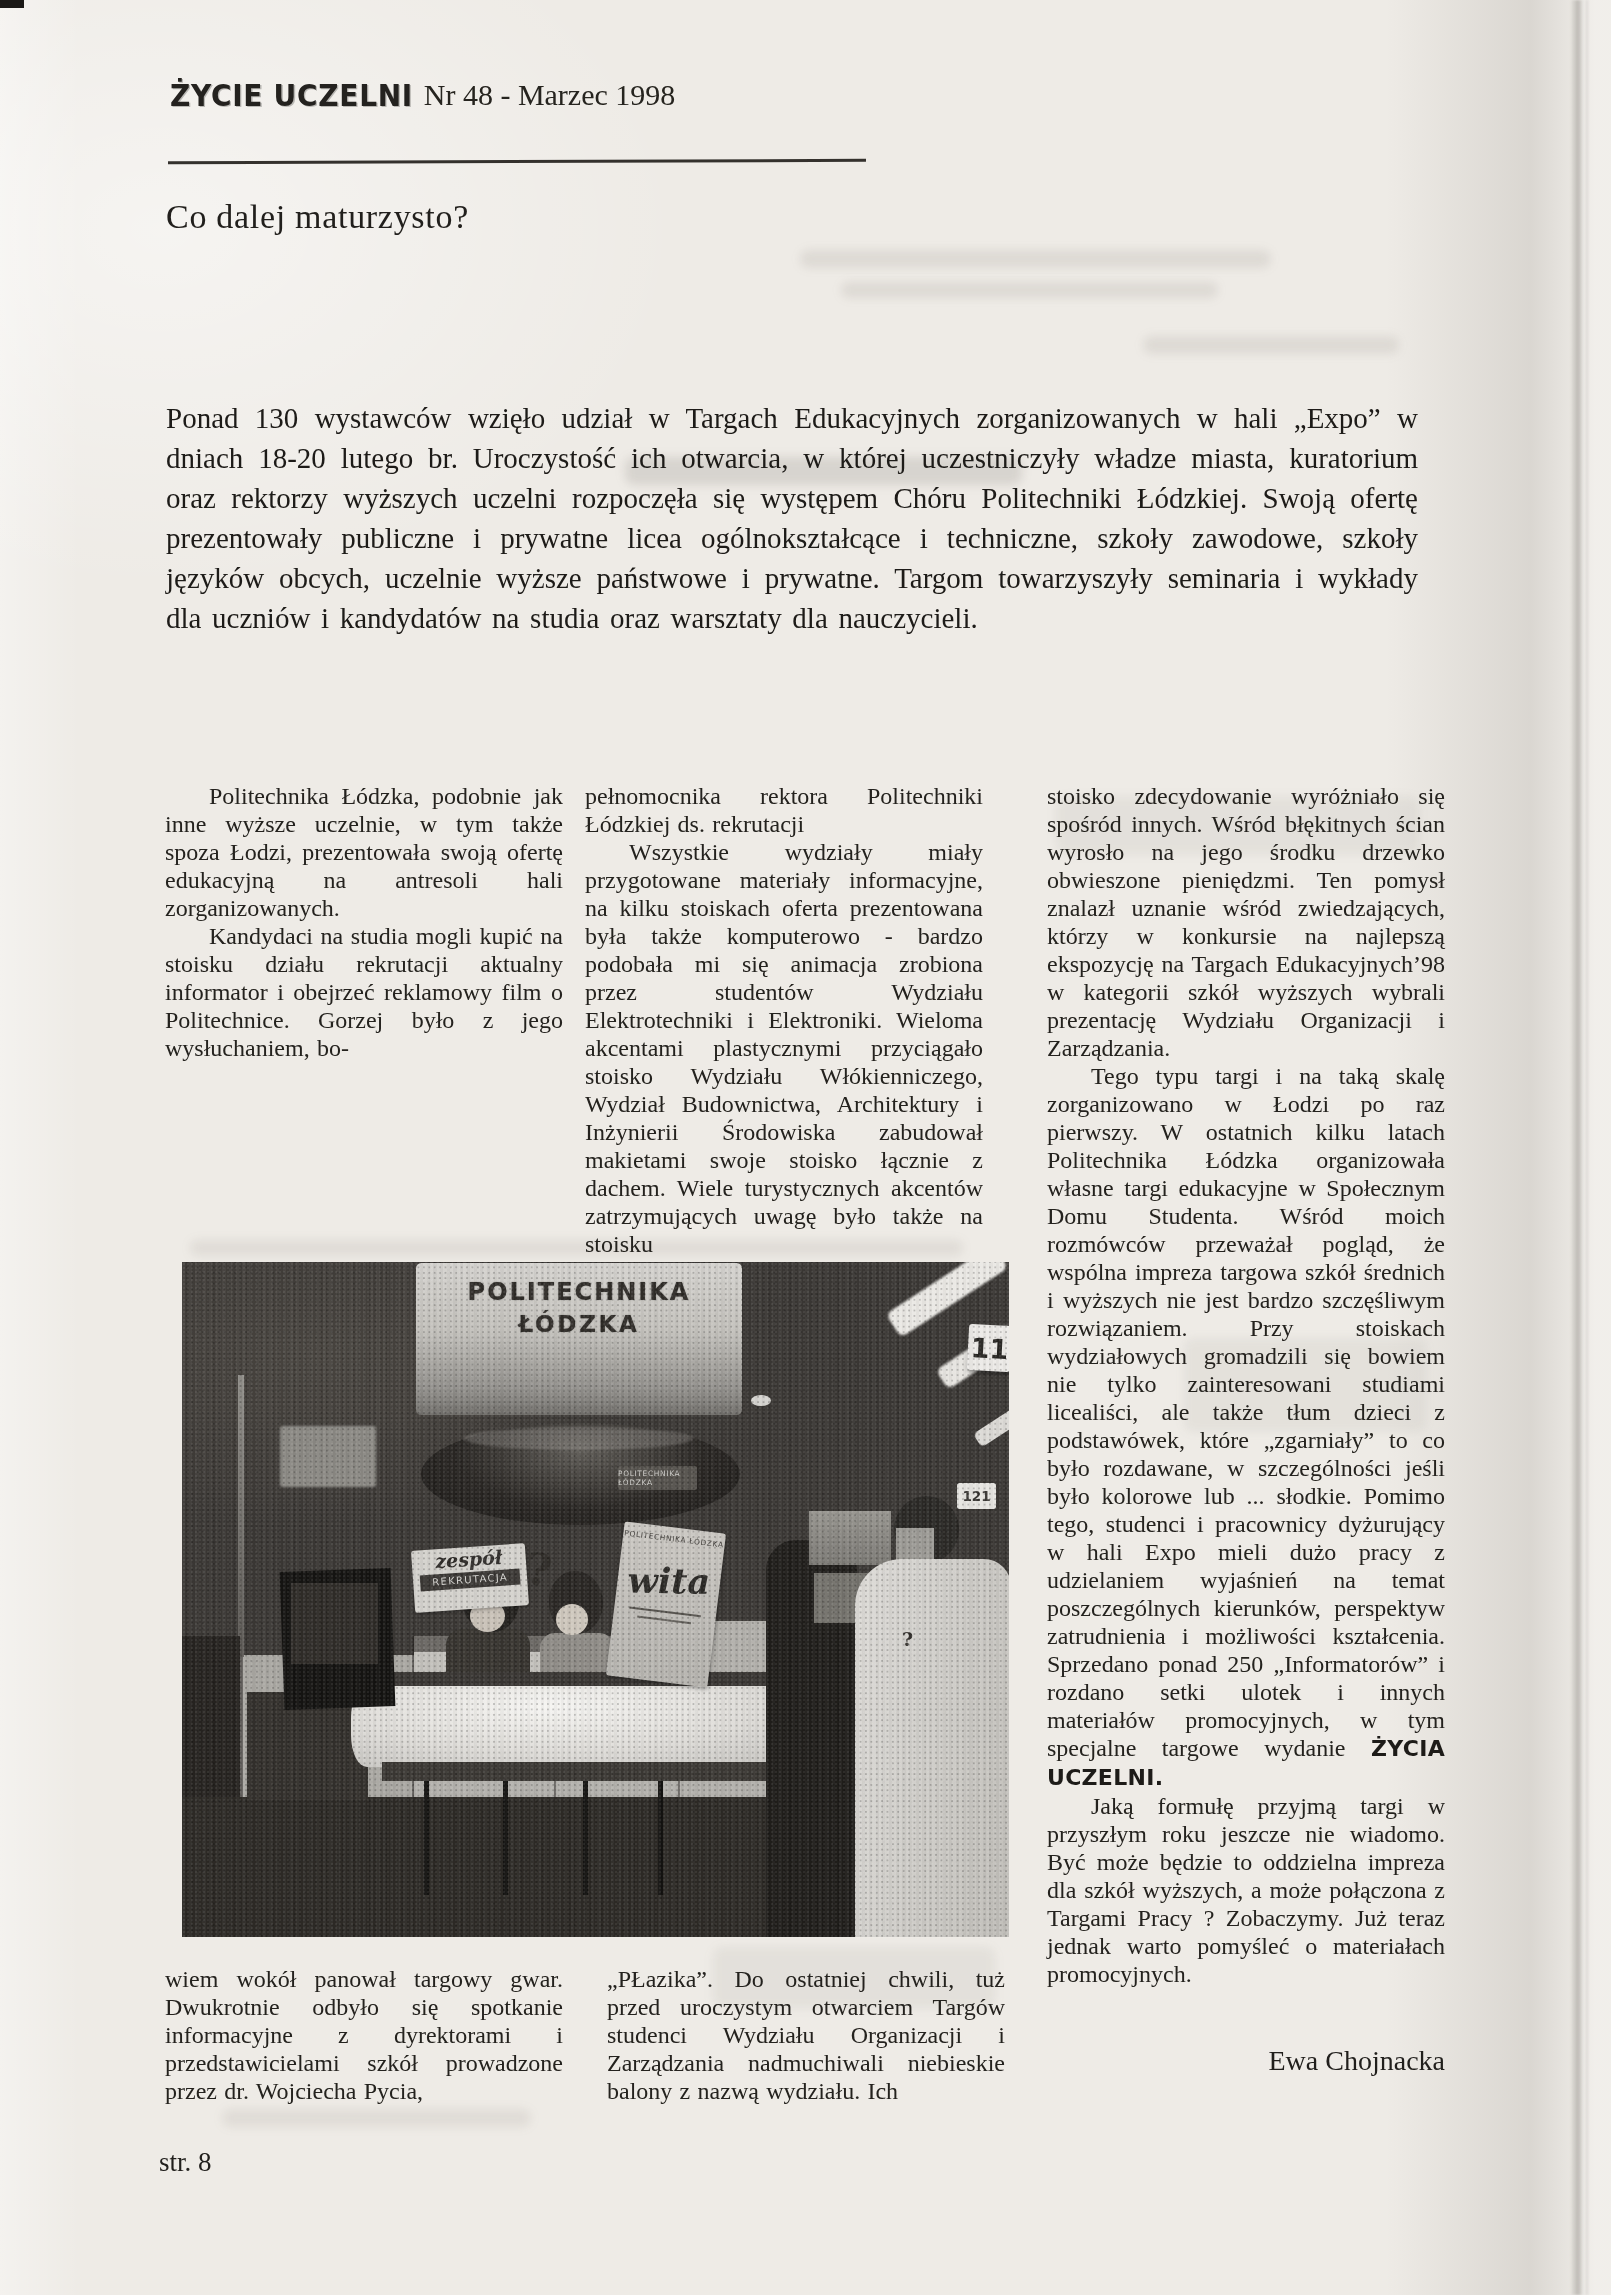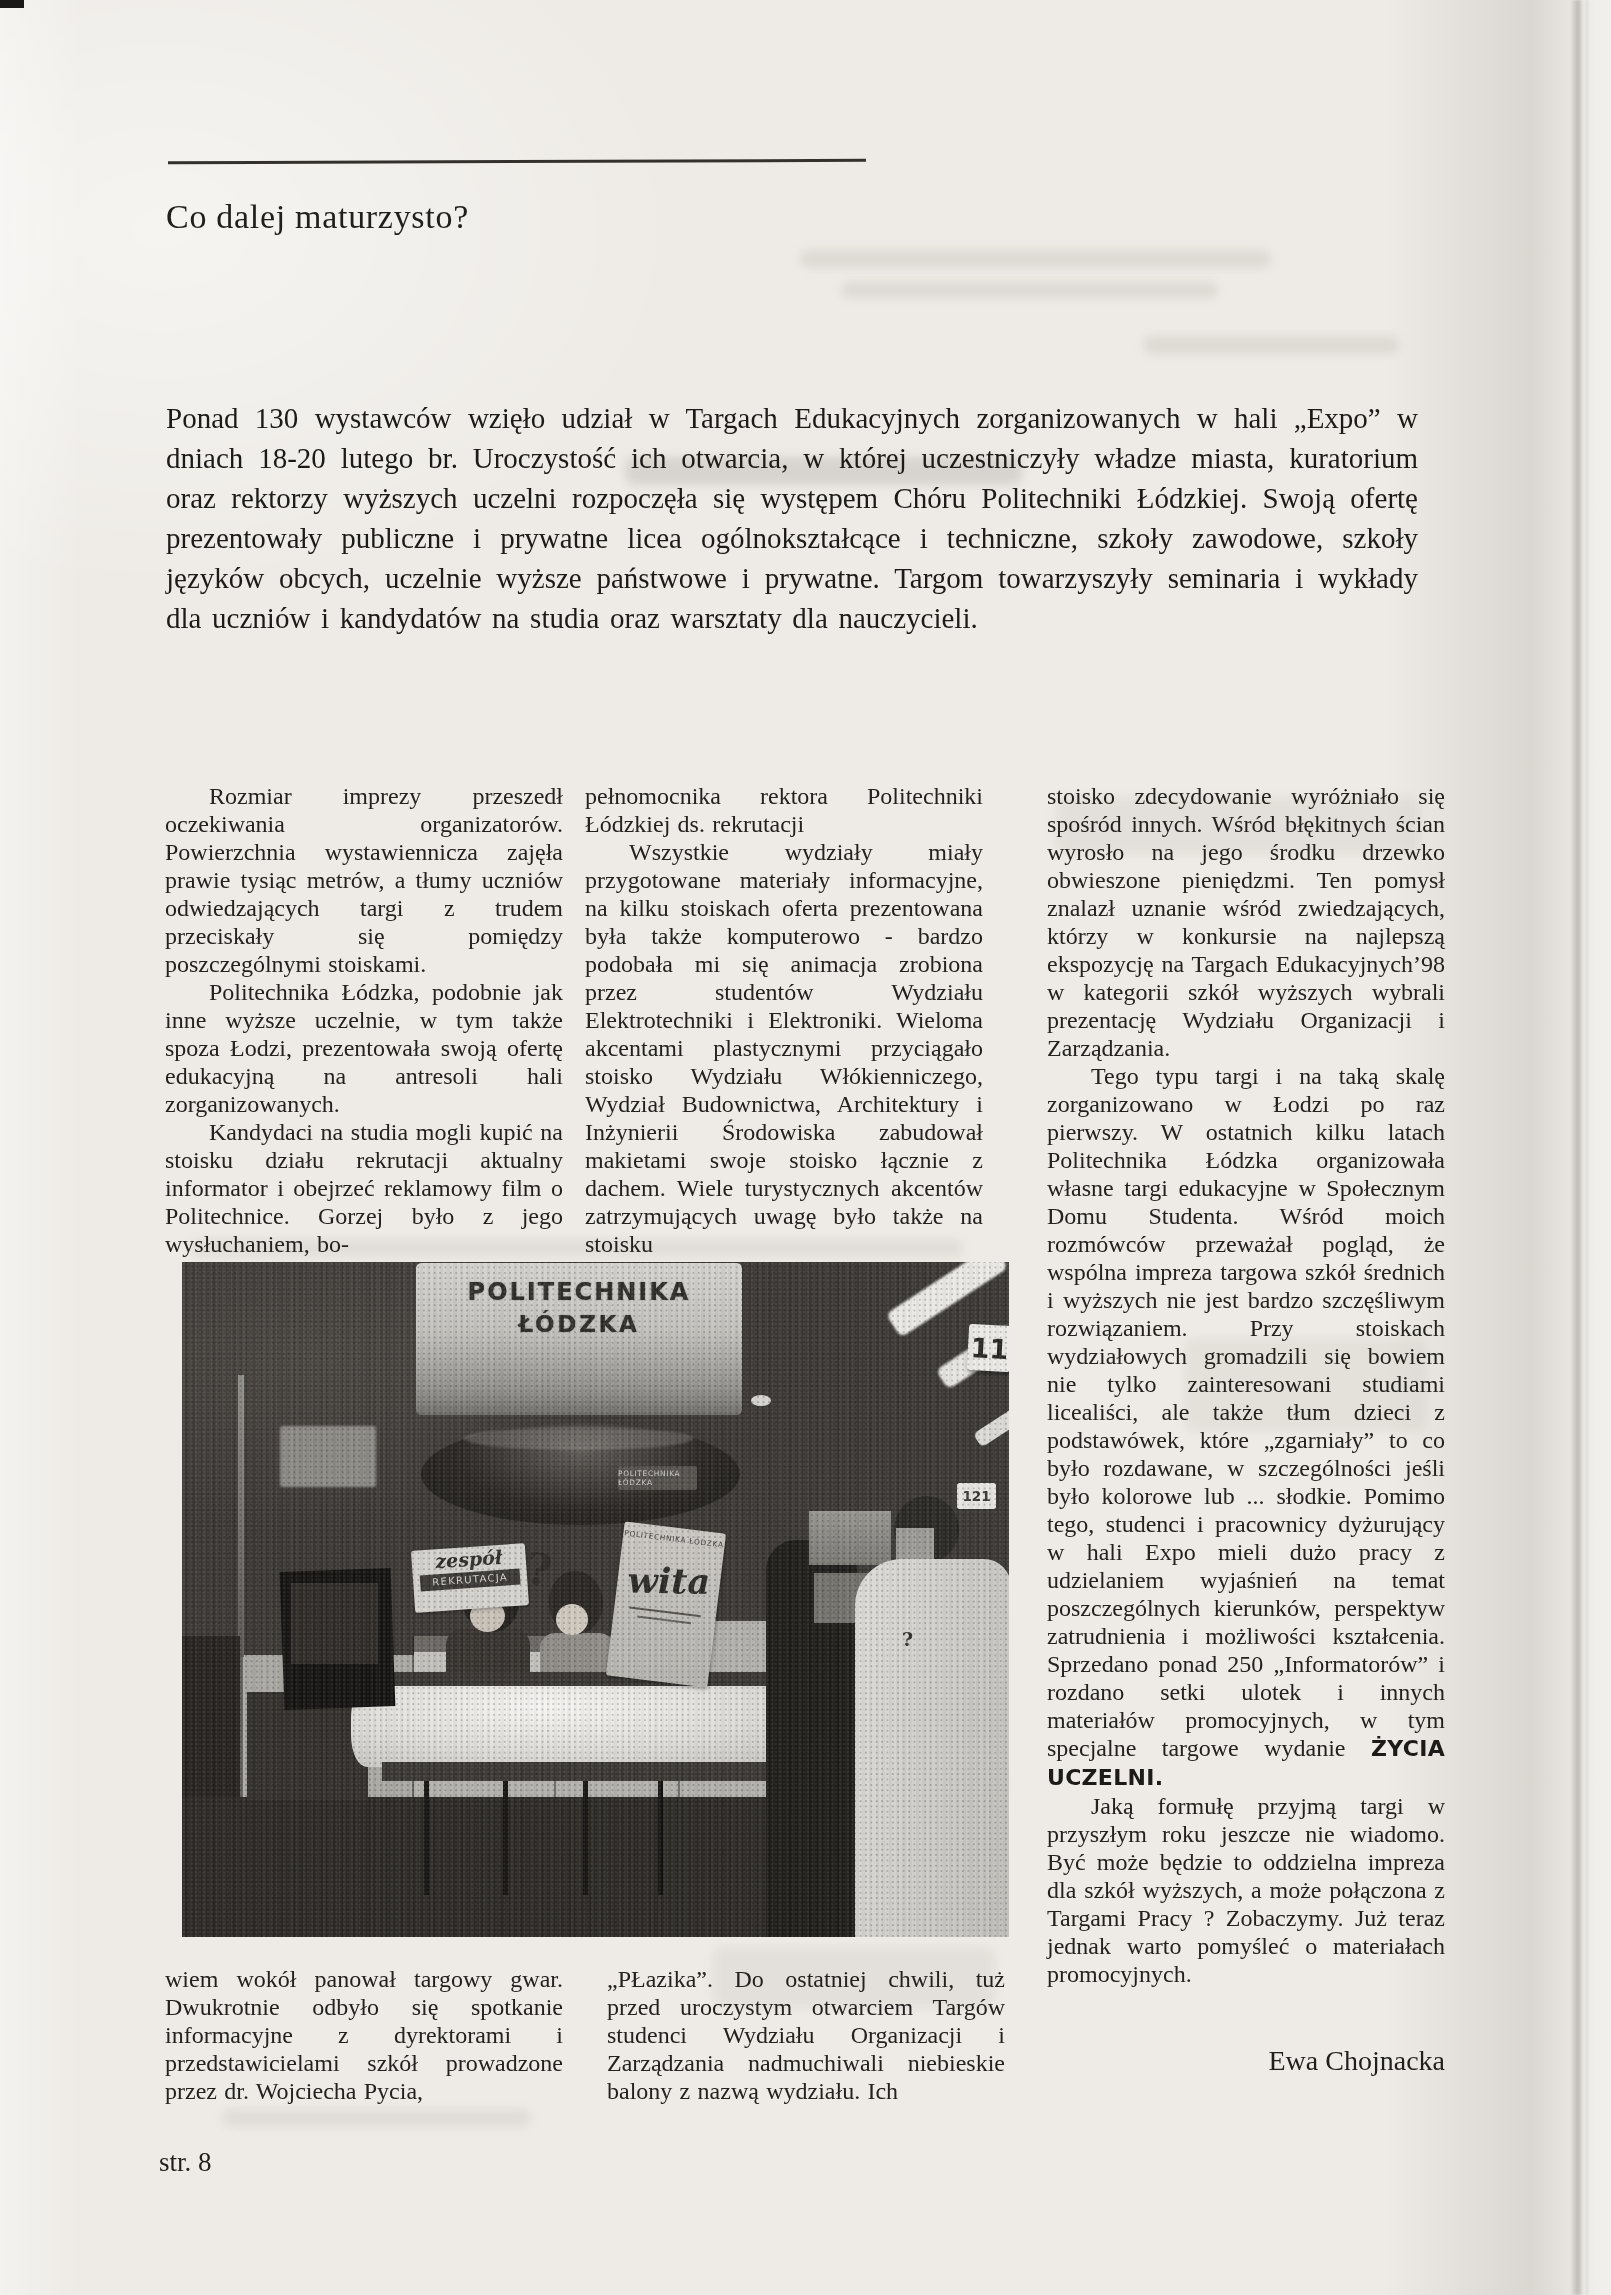--- a/index.html
+++ b/index.html
@@ -74,27 +74,29 @@
   <div class="smudge" style="left:800px;top:250px;width:471px;height:17.5px;"></div>
   <div class="smudge" style="left:841px;top:282px;width:377px;height:16px;"></div>
   <div class="smudge" style="left:625px;top:457px;width:397px;height:28px;background:rgba(98,92,84,0.16);"></div>
   <div class="smudge" style="left:1143px;top:336px;width:256px;height:17.5px;"></div>
   <div class="smudge" style="left:1056px;top:797px;width:363px;height:57px;background:rgba(104,98,90,0.08);"></div>
   <div class="smudge" style="left:1184px;top:1338px;width:242px;height:94px;background:rgba(104,98,90,0.07);"></div>
   <div class="smudge" style="left:713px;top:1947px;width:282px;height:61px;background:rgba(104,98,90,0.08);"></div>
   <div class="smudge" style="left:190px;top:1240px;width:773px;height:16px;background:rgba(104,98,90,0.10);"></div>
   <div class="smudge" style="left:222px;top:2109px;width:309px;height:17.5px;background:rgba(104,98,90,0.10);"></div>
 
+  <div class="masthead">
+    <span class="stencil">ŻYCIE UCZELNI</span><span class="issue">Nr 48 - Marzec 1998</span>
+  </div>
   <div class="rule"></div>
 
   <div class="kicker">Co dalej maturzysto?</div>
   <div class="lead">Ponad 130 wystawców wzięło udział w Targach Edukacyjnych zorganizowanych w hali „Expo” w dniach 18-20 lutego br. Uroczystość ich otwarcia, w której uczestniczyły władze miasta, kuratorium oraz rektorzy wyższych uczelni rozpoczęła się występem Chóru Politechniki Łódzkiej. Swoją ofertę prezentowały publiczne i prywatne licea ogólnokształcące i techniczne, szkoły zawodowe, szkoły języków obcych, uczelnie wyższe państwowe i prywatne. Targom towarzyszyły seminaria i wykłady dla uczniów i kandydatów na studia oraz warsztaty dla nauczycieli.</div>
 
   <div class="col" id="col1-top">
-    <p>Rozmiar imprezy przeszedł oczekiwania organizatorów. Powierzchnia wystawiennicza zajęła prawie tysiąc metrów, a tłumy uczniów odwiedzających targi z trudem przeciskały się pomiędzy poszczególnymi stoiskami.</p>
     <p>Politechnika Łódzka, podobnie jak inne wyższe uczelnie, w tym także spoza Łodzi, prezentowała swoją ofertę edukacyjną na antresoli hali zorganizowanych.</p>
     <p>Kandydaci na studia mogli kupić na stoisku działu rekrutacji aktualny informator i obejrzeć reklamowy film o Politechnice. Gorzej było z jego wysłuchaniem, bo-</p>
   </div>
   <div class="col" id="col2-top">
     <p class="noindent">pełnomocnika rektora Politechniki Łódzkiej ds. rekrutacji</p>
     <p>Wszystkie wydziały miały przygotowane materiały informacyjne, na kilku stoiskach oferta prezentowana była także komputerowo - bardzo podobała mi się animacja zrobiona przez studentów Wydziału Elektrotechniki i Elektroniki. Wieloma akcentami plastycznymi przyciągało stoisko Wydziału Włókienniczego, Wydział Budownictwa, Architektury i Inżynierii Środowiska zabudował makietami swoje stoisko łącznie z dachem. Wiele turystycznych akcentów zatrzymujących uwagę było także na stoisku</p>
   </div>
   <div class="col" id="col3">
     <p class="noindent">stoisko zdecydowanie wyróżniało się spośród innych. Wśród błękitnych ścian wyrosło na jego środku drzewko obwieszone pieniędzmi. Ten pomysł znalazł uznanie wśród zwiedzających, którzy w konkursie na najlepszą ekspozycję na Targach Edukacyjnych’98 w kategorii szkół wyższych wybrali prezentację Wydziału Organizacji i Zarządzania.</p>
     <p><span>Tego typu targi i na taką skalę zorganizowano w Łodzi po raz pierwszy. W ostatnich kilku latach Politechnika Łódzka organizowała własne targi edukacyjne w Społecznym Domu Studenta. Wśród moich rozmówców przeważał pogląd, że wspólna impreza targowa szkół średnich i wyższych nie jest bardzo szczęśliwym rozwiązaniem. Przy stoiskach wydziałowych gromadzili się bowiem nie tylko zainteresowani studiami licealiści, ale także tłum dzieci z podstawówek, które „zgarniały” to co było rozdawane, w szczególności jeśli było kolorowe lub ... słodkie. Pomimo tego, studenci i pracownicy dyżurujący w hali Expo mieli dużo pracy z udzielaniem wyjaśnień na temat poszczególnych kierunków, perspektyw zatrudnienia i możliwości kształcenia. Sprzedano ponad 250 „Informatorów” i rozdano setki ulotek i innych materiałów promocyjnych, w tym specjalne targowe wydanie</span> <span class="stencil-inline">ŻYCIA UCZELNI.</span></p>

